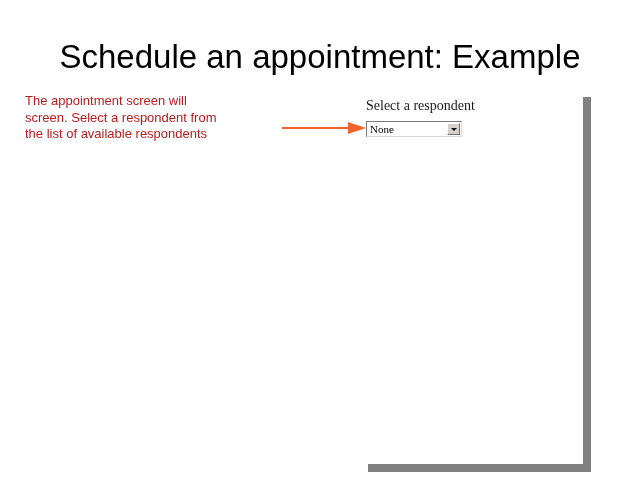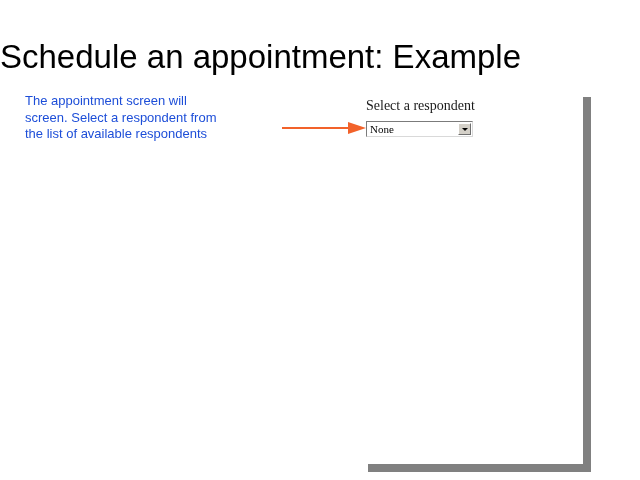--- a/index.html
+++ b/index.html
@@ -21,40 +21,40 @@
     background: #ffffff;
     overflow: hidden;
   }
 
   
   #slide-title {
     position: absolute;
     left: 0;
     top: 38px;
     width: 640px;
-    text-align: left;
+    text-align: center;
     font-family: "Liberation Sans", sans-serif;
     font-size: 33px;
     font-weight: 400;
     line-height: 38px;
     color: #000000;
     letter-spacing: 0px;
     white-space: nowrap;
   }
 
   
   #body-text {
     position: absolute;
     left: 25px;
     top: 93px;
     width: 228px;
     font-family: "Liberation Sans", sans-serif;
     font-size: 13px;
     line-height: 16.5px;
-    color: #1d4ed8;
+    color: #b91c1c;
   }
   #body-text .line {
     display: block;
     white-space: nowrap;
   }
 
   
   #screenshot-region {
     position: absolute;
     left: 362px;
@@ -89,21 +89,21 @@
     font-family: "Liberation Serif", serif;
     font-size: 14px;
     line-height: 13px;
     color: #1a1a1a;
     white-space: nowrap;
   }
   #respondent-select {
     position: absolute;
     left: 366px;
     top: 121px;
-    width: 107px;
+    width: 96px;
     height: 16px;
     box-sizing: border-box;
     background: #ffffff;
     border-top: 1px solid #7b7b7b;
     border-left: 1px solid #7b7b7b;
     border-right: 1px solid #d9d9d9;
     border-bottom: 1px solid #d9d9d9;
   }
   #respondent-select .sel-value {
     position: absolute;

